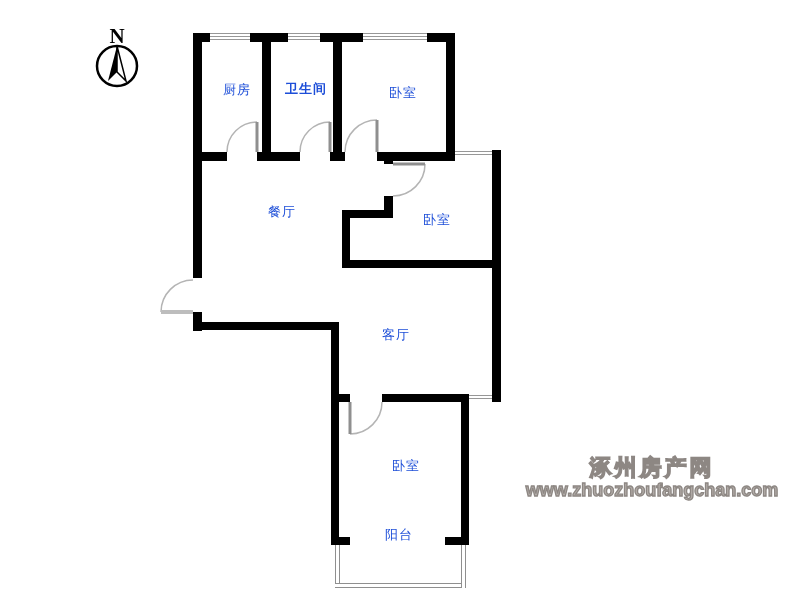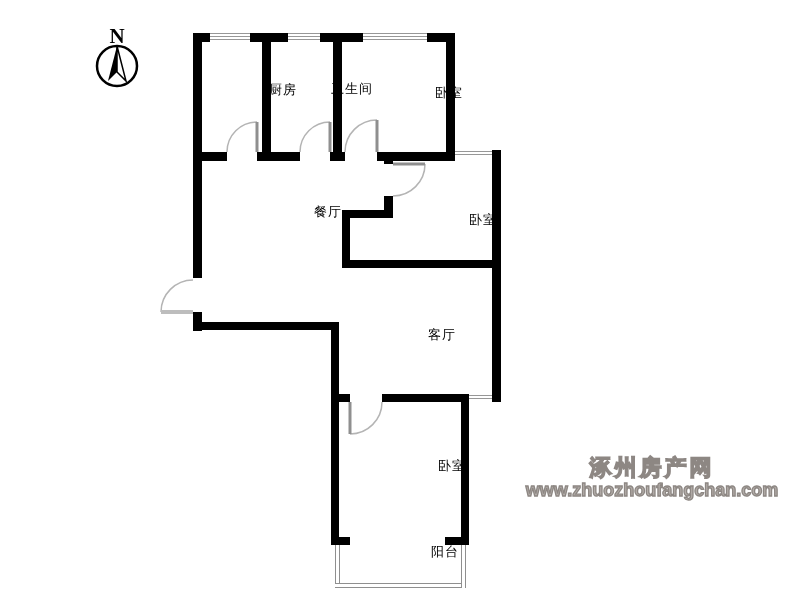--- a/index.html
+++ b/index.html
@@ -9,21 +9,21 @@
   }
   .w{position:absolute;background:#000;}
   .win{
     position:absolute;background:#fff;
     background-image:repeating-linear-gradient(to bottom,#979797 0 1px,#ffffff 1px 3px);
   }
   .thin-v{position:absolute;background:#fff;border-left:1px solid #8f8f8f;border-right:1px solid #8f8f8f;box-sizing:border-box;}
   .thin-h{position:absolute;background:#fff;border-top:1px solid #8f8f8f;border-bottom:1px solid #8f8f8f;box-sizing:border-box;}
   .room-label{
     position:absolute;transform:translate(-50%,-50%);
-    font-size:13px;color:#000000;letter-spacing:1px;white-space:nowrap;margin-left:46px;
+    font-size:13px;color:#1d4ed8;letter-spacing:1px;white-space:nowrap;
   }
   svg.overlay{position:absolute;left:0;top:0;pointer-events:none;}
   .wm{
     position:absolute;left:518px;top:455px;width:268px;text-align:center;
     font-weight:bold;
   }
   .wm-line1{
     font-size:22px;letter-spacing:3px;line-height:1.15;
     color:#6d28d9;-webkit-text-stroke:1.5px #8d8783;
   }
@@ -111,26 +111,26 @@
 
     <g>
       <text x="117" y="43" text-anchor="middle" font-size="21" font-weight="bold" font-family="'Liberation Serif','DejaVu Serif',serif" fill="#000">N</text>
       <circle cx="117" cy="66" r="20" fill="none" stroke="#000" stroke-width="2.5"></circle>
       <polygon points="117,46 108,81 117,72" fill="#000"></polygon>
       <polygon points="117,46 126,81 117,72" fill="#fff" stroke="#000" stroke-width="1.5"></polygon>
     </g>
   </svg>
 
   <span class="room-label" style="left:237px;top:90px;">厨房</span>
-  <span class="room-label" style="left:306px;top:89px;">卫生间</span>
+  <span class="room-label" style="left:306px;top:89px;font-weight:bold;">卫生间</span>
   <span class="room-label" style="left:403px;top:93px;">卧室</span>
   <span class="room-label" style="left:282px;top:212px;">餐厅</span>
   <span class="room-label" style="left:437px;top:220px;">卧室</span>
   <span class="room-label" style="left:396px;top:335px;">客厅</span>
   <span class="room-label" style="left:406px;top:466px;">卧室</span>
-  <span class="room-label" style="left:399px;top:552px;">阳台</span>
+  <span class="room-label" style="left:399px;top:535px;">阳台</span>
 
   <div class="wm">
     <div class="wm-line1">涿州房产网</div>
     <div class="wm-line2">www.zhuozhoufangchan.com</div>
   </div>
 
 </div>
 
 </body></html>

